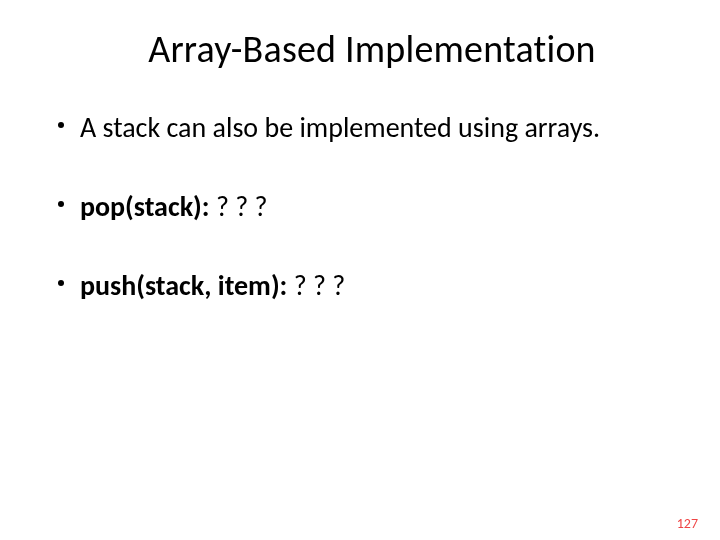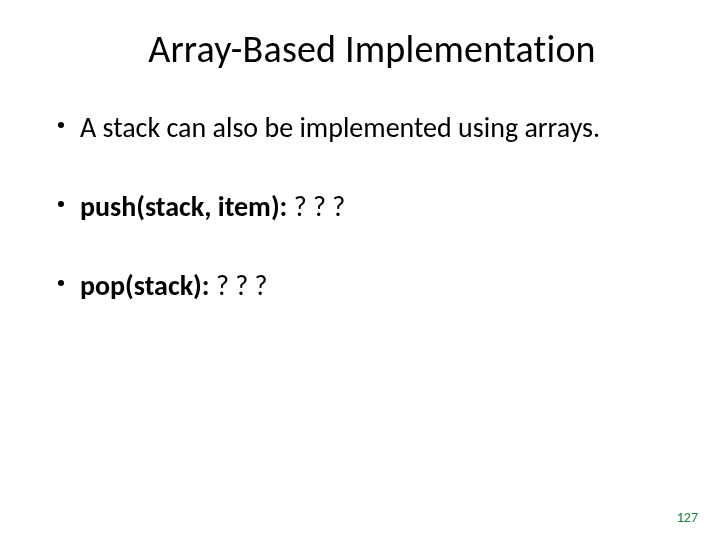--- a/index.html
+++ b/index.html
@@ -41,24 +41,24 @@
     background: #000;
     margin-top: 12px;
     margin-right: 16px;
     flex-shrink: 0;
   }
   .bullet .text { flex: 1; }
   .bold-run { font-weight: 700; }
   .plain-run { font-weight: 400; }
   .page-number {
     position: absolute;
-    bottom: 14px;
+    bottom: 8px;
     right: 22px;
     font-size: 14px;
-    color: #15803d;
+    color: #ef4444;
   }
 </style>
 </head>
 <body>
 
 <div class="slide">
 
   <h1 class="title">Array-Based Implementation</h1>
 
   <div class="body">
@@ -66,28 +66,28 @@
     <div class="bullet">
       <span class="dot"></span>
       <span class="text">
         <span class="bold-run"></span><span class="plain-run">A stack can also be implemented using arrays.</span>
       </span>
     </div>
 
     <div class="bullet">
       <span class="dot"></span>
       <span class="text">
-        <span class="bold-run">push(stack, item): </span><span class="plain-run">? ? ?</span>
+        <span class="bold-run">pop(stack): </span><span class="plain-run">? ? ?</span>
       </span>
     </div>
 
     <div class="bullet">
       <span class="dot"></span>
       <span class="text">
-        <span class="bold-run">pop(stack): </span><span class="plain-run">? ? ?</span>
+        <span class="bold-run">push(stack, item): </span><span class="plain-run">? ? ?</span>
       </span>
     </div>
 
   </div>
 
   <div class="page-number">127</div>
 
 </div>
 
 </body></html>

